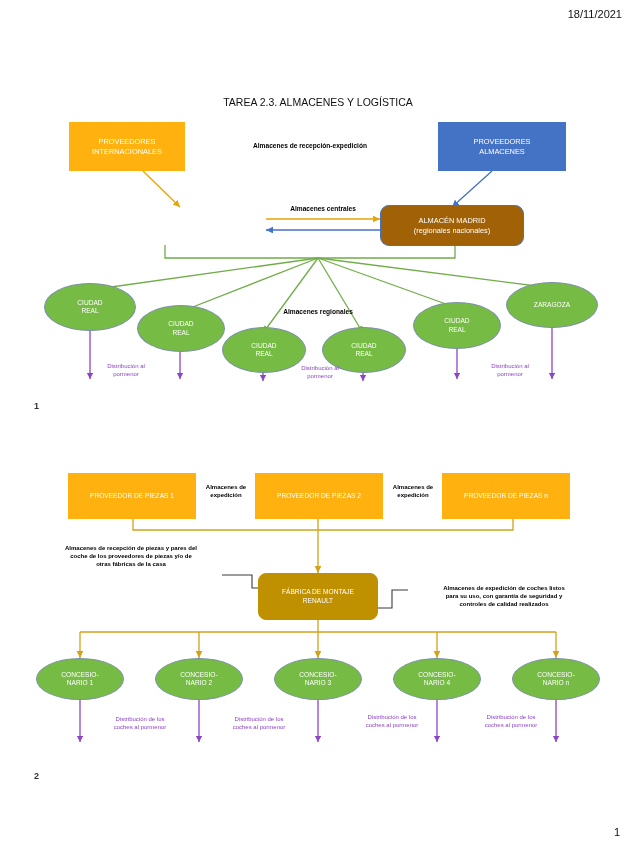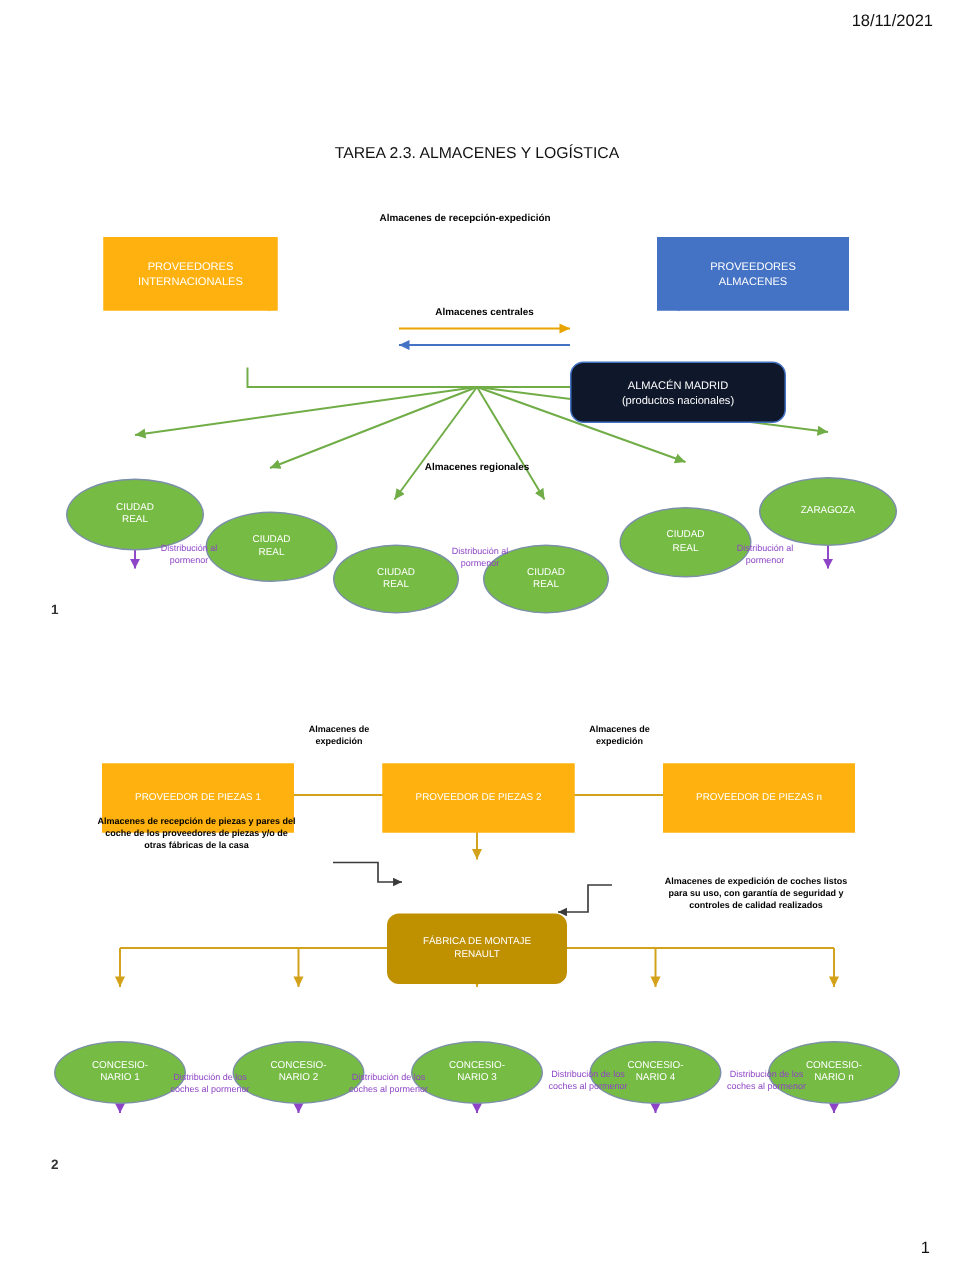--- a/index.html
+++ b/index.html
@@ -2,25 +2,25 @@
 <html><head>
 <meta charset="utf-8">
 <style>
   html,body{margin:0;padding:0;background:#ffffff;}
   body{width:636px;height:848px;position:relative;
        font-family:"Liberation Sans","DejaVu Sans",sans-serif;
        -webkit-font-smoothing:antialiased;}
   .page{position:absolute;left:0;top:0;width:636px;height:848px;overflow:hidden;}
   svg.layer{position:absolute;left:0;top:0;width:636px;height:848px;pointer-events:none;}
   .node{position:absolute;box-sizing:border-box;display:flex;align-items:center;
-        justify-content:center;text-align:left;color:#ffffff;line-height:1.25;margin-top:36px;}
+        justify-content:center;text-align:left;color:#ffffff;line-height:1.25;}
   .rect-orange{background:#FFB20F;border:1px solid #FFB20F;}
   .rect-blue{background:#4472C4;border:1px solid #4472C4;}
   .round-orange{background:#FFB20F;border:1px solid #FFB20F;border-radius:9px;}
-  .round-blue{background:#0f172a;border:1px solid #4472C4;border-radius:9px;}
+  .round-blue{background:#a16207;border:1px solid #4472C4;border-radius:9px;}
   .round-gold{background:#BF9000;border:1px solid #BF9000;border-radius:8px;}
   .ellipse{background:#76BB44;border:1px solid #7C90A8;border-radius:50%;}
   .lbl{position:absolute;color:#000000;text-align:center;line-height:1.3;font-weight:bold;}
   .lbl-purple{position:absolute;color:#8E44C6;text-align:center;line-height:1.25;font-weight:normal;}
   .date{position:absolute;right:14px;top:8px;font-size:11px;color:#111;}
   .title{position:absolute;left:0;right:0;top:96px;text-align:center;font-size:10.5px;color:#111;}
   .pagemark{position:absolute;font-size:9px;color:#333;font-weight:bold;}
   .pagenum{position:absolute;right:16px;bottom:10px;font-size:11px;color:#111;}
   .t8{font-size:7.4px;}
   .t7{font-size:6.6px;} .t6{font-size:6.0px;}
@@ -110,21 +110,21 @@
   </div>
 
   <div class="node rect-blue t8" style="left:438px;top:122px;width:128px;height:49px;flex-direction:column;">
     <span>PROVEEDORES</span>
     <span>ALMACENES</span>
   </div>
 
 
   <div class="node round-blue t8" style="left:380px;top:205px;width:144px;height:41px;flex-direction:column;">
     <span>ALMACÉN MADRID</span>
-    <span>(productos nacionales)</span>
+    <span>(regionales nacionales)</span>
   </div>
 
   <div class="lbl t7" style="left:210px;top:142px;width:200px;">Almacenes de recepción-expedición</div>
   <div class="lbl t7" style="left:263px;top:205px;width:120px;">Almacenes centrales</div>
   <div class="lbl t7" style="left:258px;top:308px;width:120px;">Almacenes regionales</div>
 
   <div class="node ellipse t7" style="left:44px;top:283px;width:92px;height:48px;flex-direction:column;">
     <span>CIUDAD</span>
     <span>REAL</span>
   </div>

